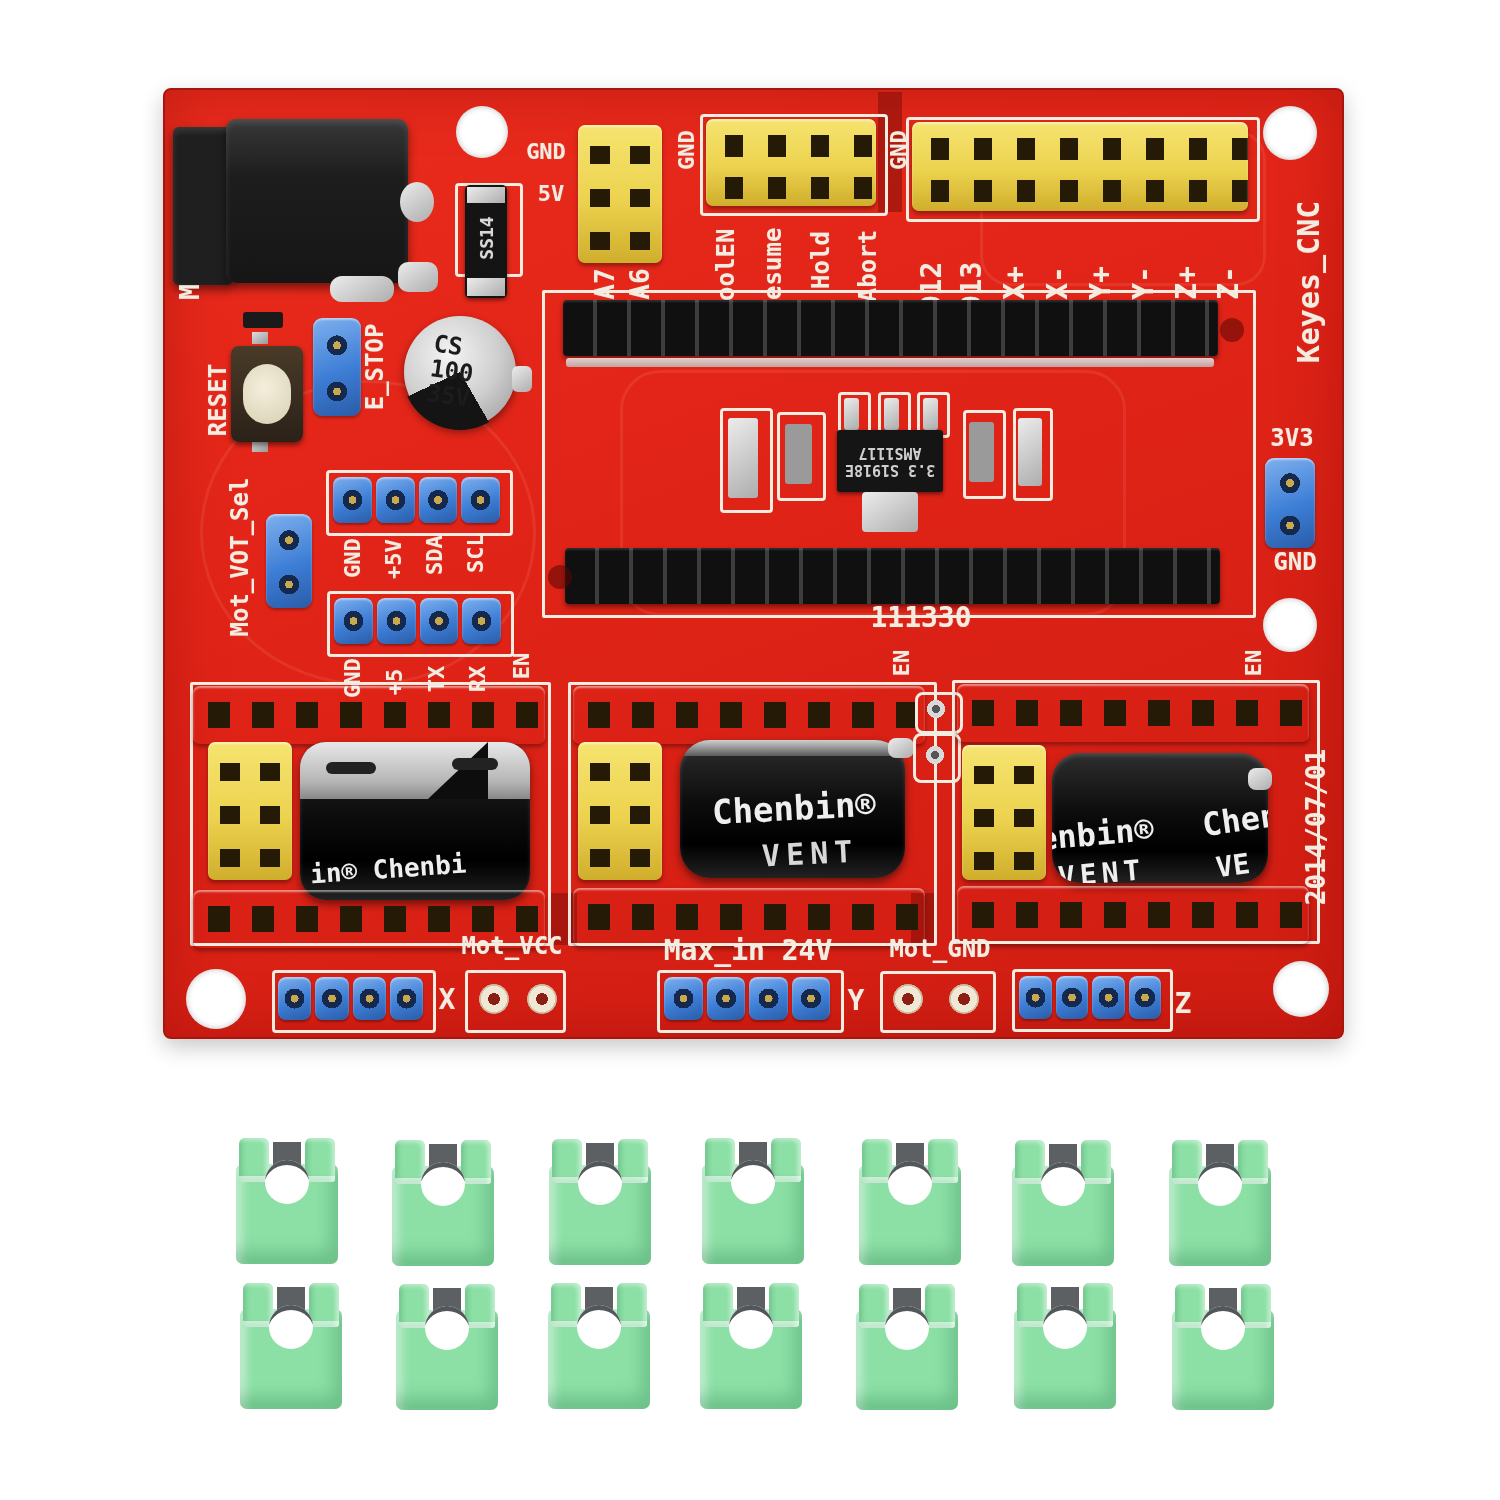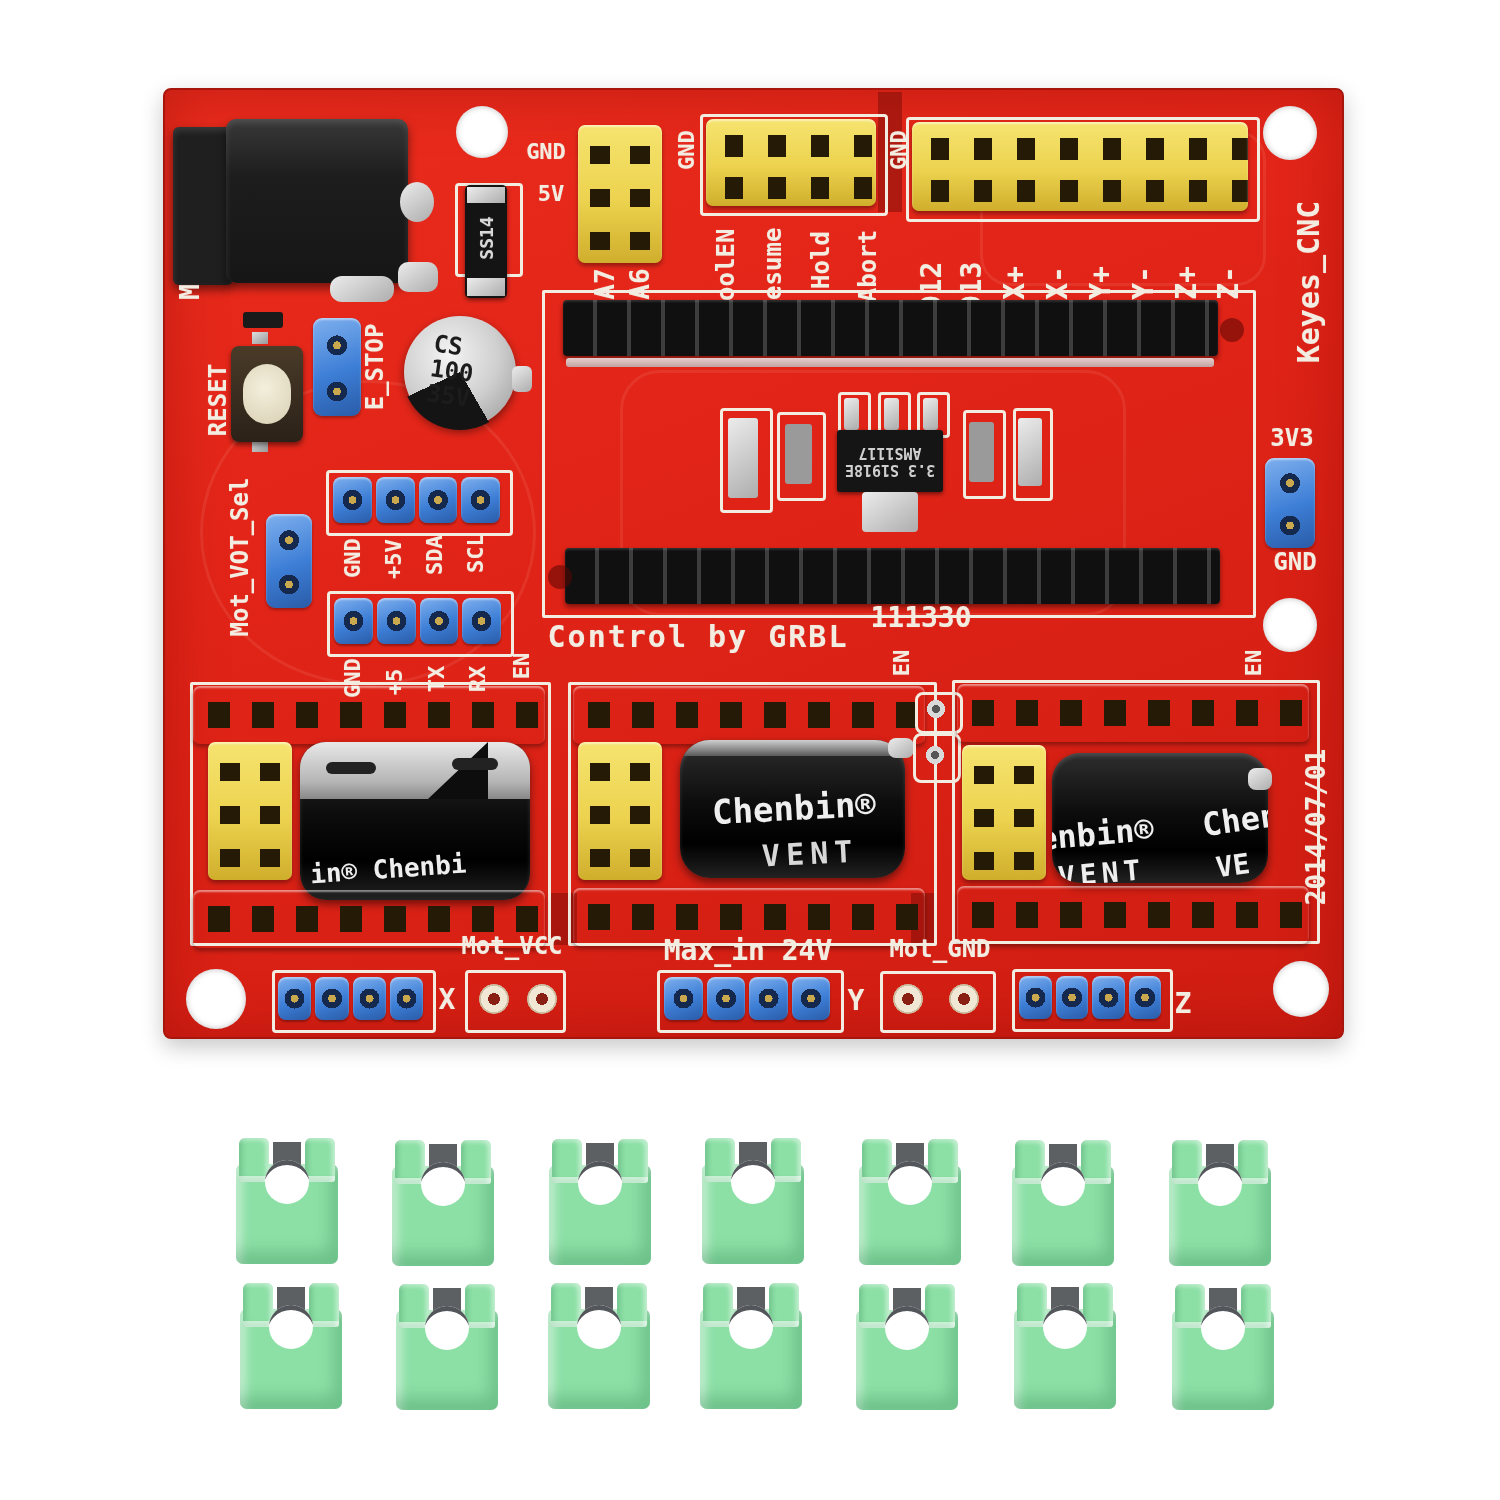--- a/index.html
+++ b/index.html
@@ -233,21 +233,20 @@
       <div>3.3 S1918E</div>
       <div>AMS1117</div>
     </div>
   </div>
   <div class="abs slv" style="left:862px;top:492px;width:56px;height:40px;border-radius:4px;"></div>
   <div class="frame" style="left:963px;top:410px;width:37px;height:83px;"></div>
   <div class="smd" style="left:969px;top:422px;width:25px;height:60px;background:#9a9a9a;"></div>
   <div class="frame" style="left:1013px;top:408px;width:34px;height:87px;"></div>
   <div class="smd slv" style="left:1018px;top:418px;width:24px;height:68px;"></div>
 
-  <div class="h s30" style="left:698px;top:636px;letter-spacing:2px;">Control by GRBL</div>
   <div class="h s28" style="left:921px;top:617px;">111330</div>
 
   <div class="h s24" style="left:1292px;top:438px;">3V3</div>
   <div class="bj2" style="left:1265px;top:458px;width:50px;height:90px;"></div>
   <div class="h s24" style="left:1295px;top:562px;">GND</div>
 
   <div class="v s22" style="left:521px;top:666px;">EN</div>
   <div class="v s22" style="left:901px;top:663px;">EN</div>
   <div class="v s22" style="left:1253px;top:663px;">EN</div>
 

